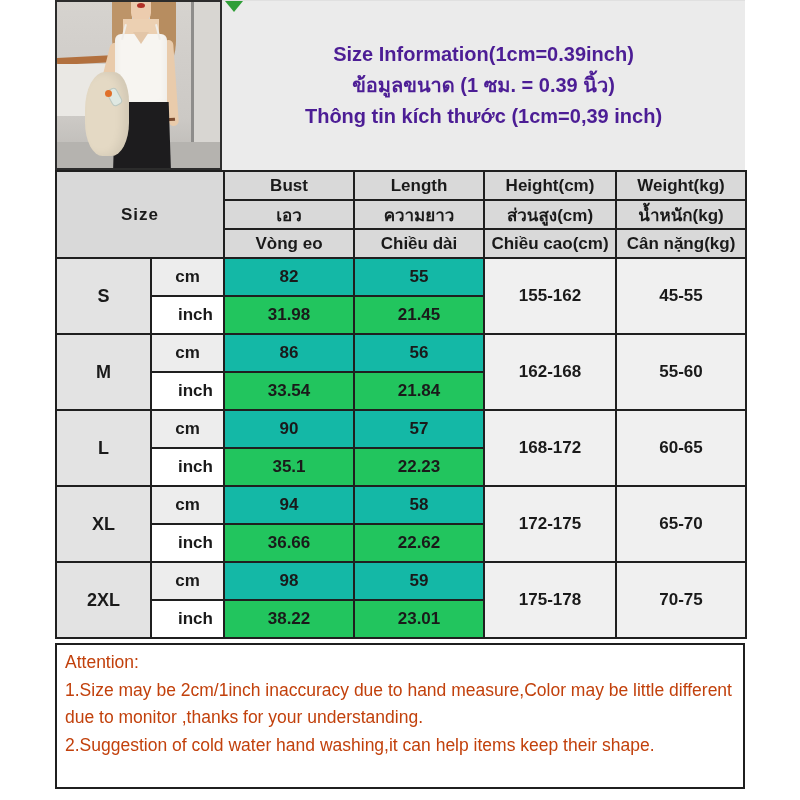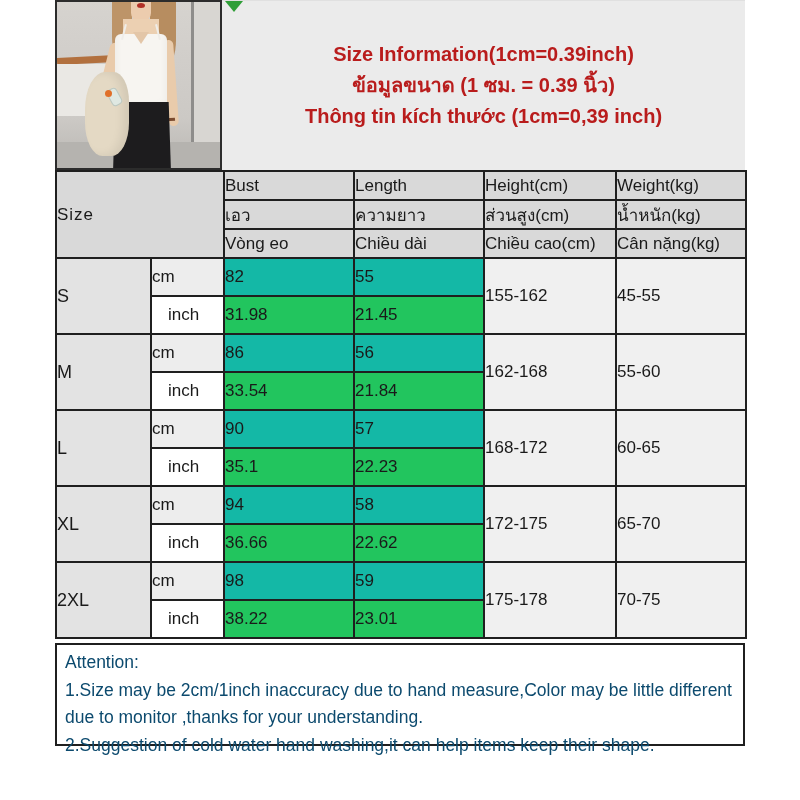--- a/index.html
+++ b/index.html
@@ -43,44 +43,44 @@
   .titles {
     position:relative; flex:1; background:#ebebeb;
     display:flex; flex-direction:column; justify-content:center; align-items:center;
     gap:0; border-top:1px solid #e0e0e0;
   }
   .corner-tri {
     position:absolute; top:0; left:3px; width:0; height:0;
     border-left:9px solid transparent; border-right:9px solid transparent;
     border-top:11px solid #2f9e38;
   }
-  .titles .line { font-weight:700; font-size:20px; line-height:31px; color:#b91c1c; text-align:center; }
+  .titles .line { font-weight:700; font-size:20px; line-height:31px; color:#4c1d95; text-align:center; }
 
   
   table.size-table { border-collapse:collapse; table-layout:fixed; width:690px; }
   .size-table th, .size-table td {
-    border:2px solid #1f1f1f; text-align:left; vertical-align:middle;
-    font-weight:400; padding:0; overflow:hidden; white-space:nowrap;
+    border:2px solid #1f1f1f; text-align:center; vertical-align:middle;
+    font-weight:700; padding:0; overflow:hidden; white-space:nowrap;
   }
   .size-table thead tr { height:29px; }
   .size-table thead th { background:#d9d9d9; font-size:17px; }
   th.size-big { background:#d9d9d9; font-size:30px; letter-spacing:1px; }
   .size-table tbody tr { height:38px; }
   td.size-label { background:#e3e3e3; font-size:18px; }
   td.unit-cm { background:#ededed; font-size:17px; }
   td.unit-inch { background:#ffffff; font-size:17px;padding-left:16px; }
   td.val-cm { background:#14b8a6; font-size:17px; }
   td.val-inch { background:#22c55e; font-size:17px; }
   td.span-val { background:#f0f0f0; font-size:17px; }
 
   
   .attention {
-    margin-top:4px; width:690px; height:103px;
+    margin-top:4px; width:690px; height:146px;
     border:2px solid #1f1f1f; background:#ffffff;
-    padding:4px 8px 0 8px; font-size:17.5px; line-height:27.5px; color:#0c4a6e;
+    padding:4px 8px 0 8px; font-size:17.5px; line-height:27.5px; color:#c2410c;
   }
   .attention p { margin:0; }
 </style>
 </head>
 <body>
 
 <div class="page">
 
   <div class="top">
     <div class="photo">

